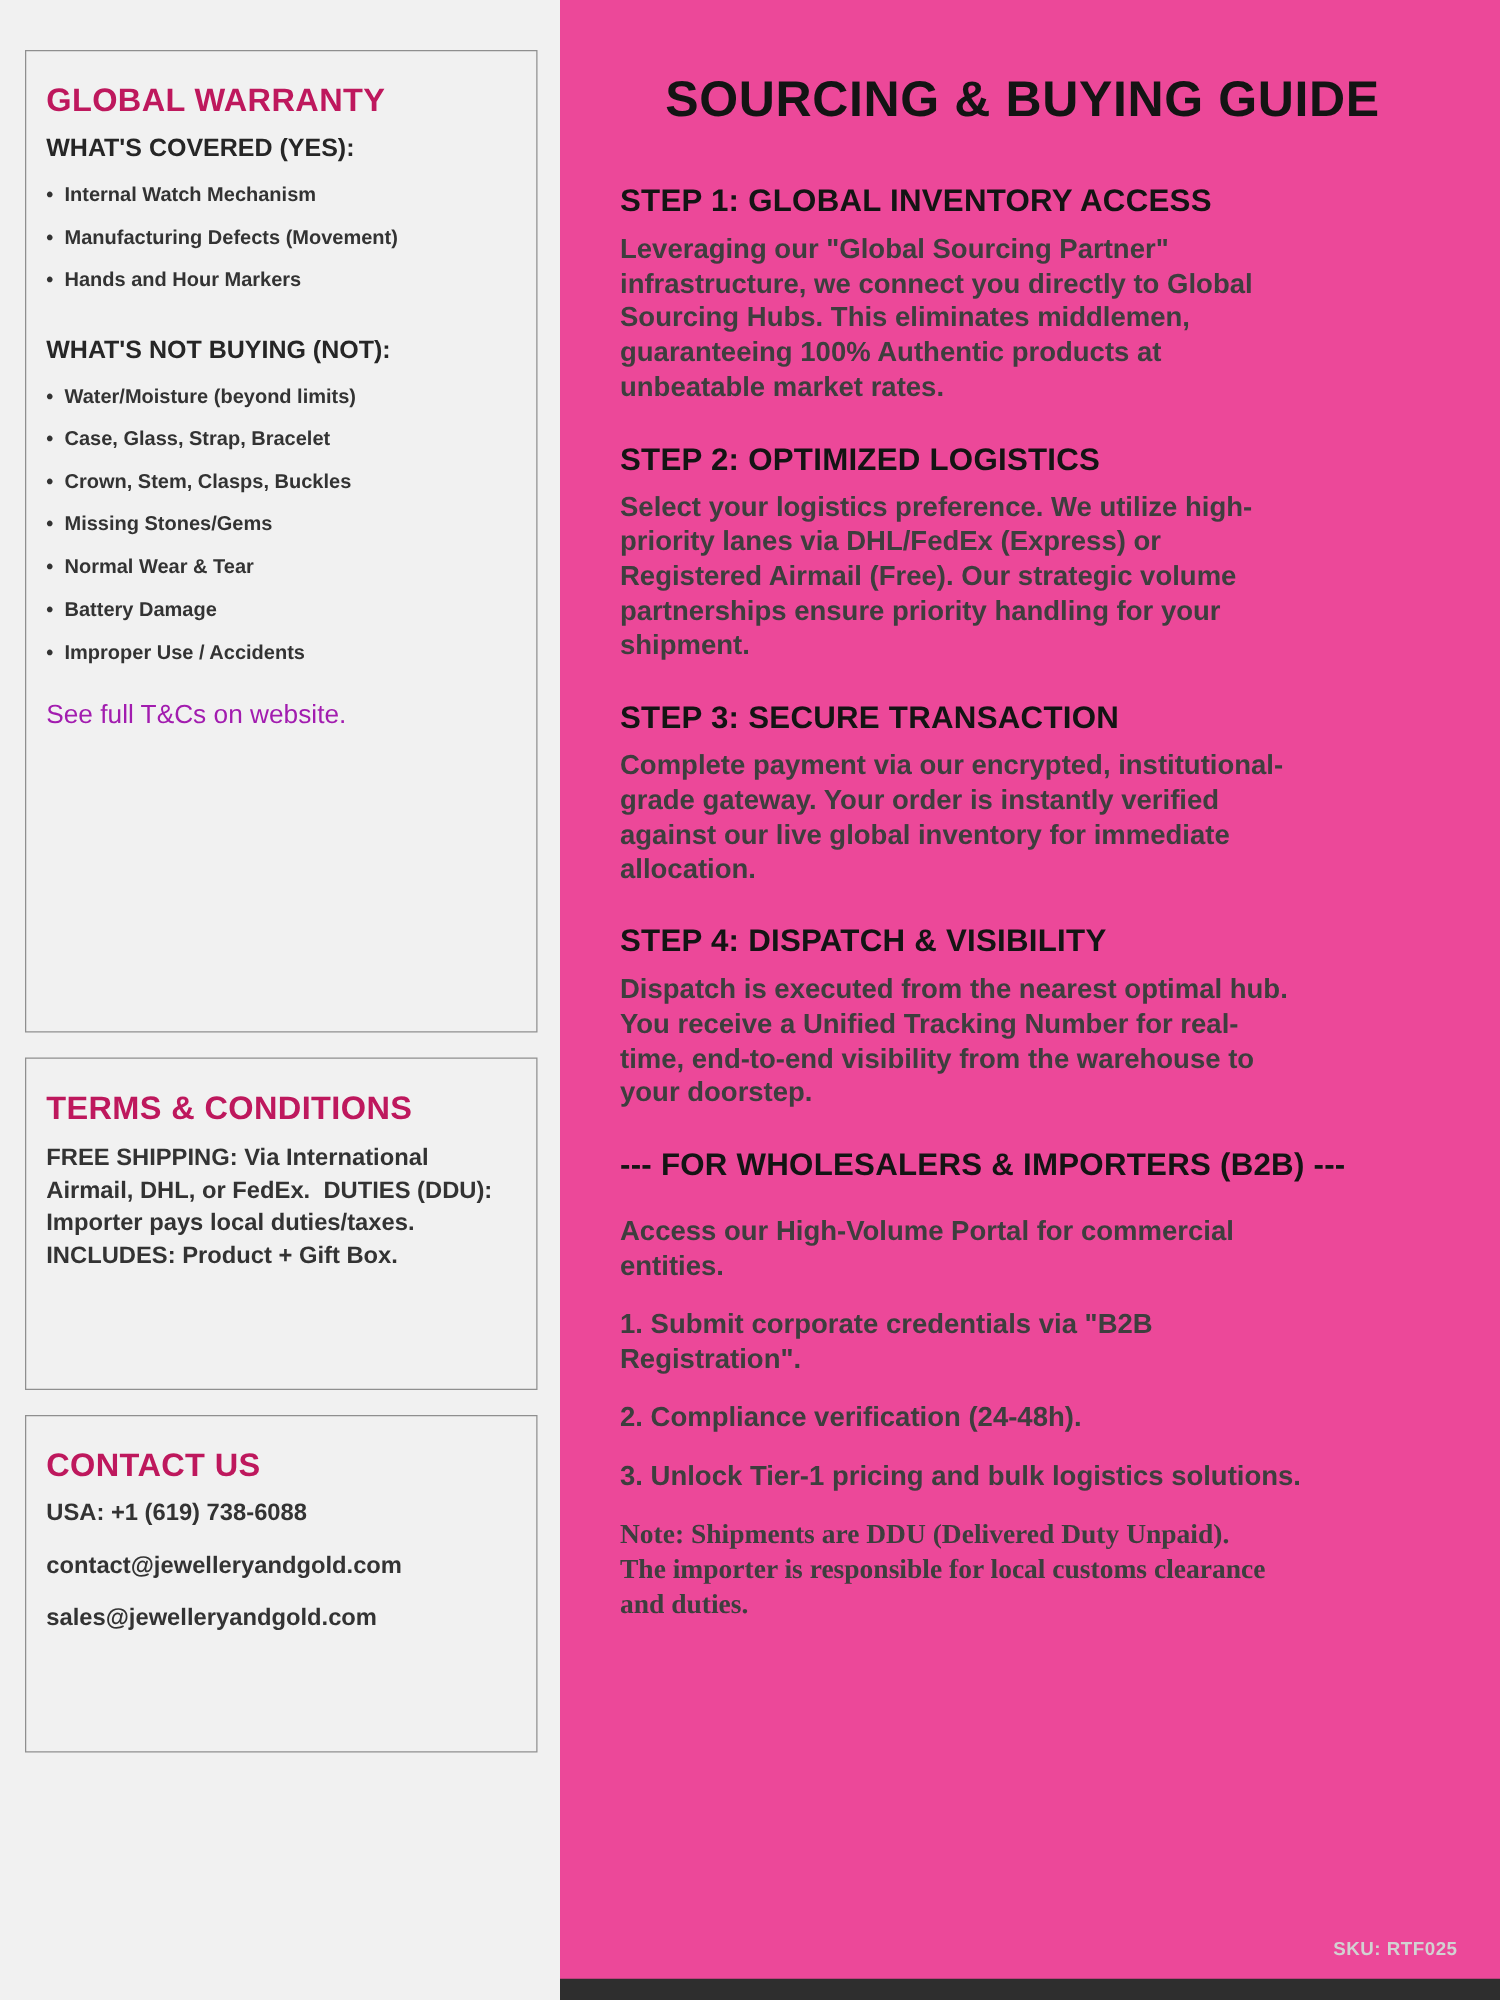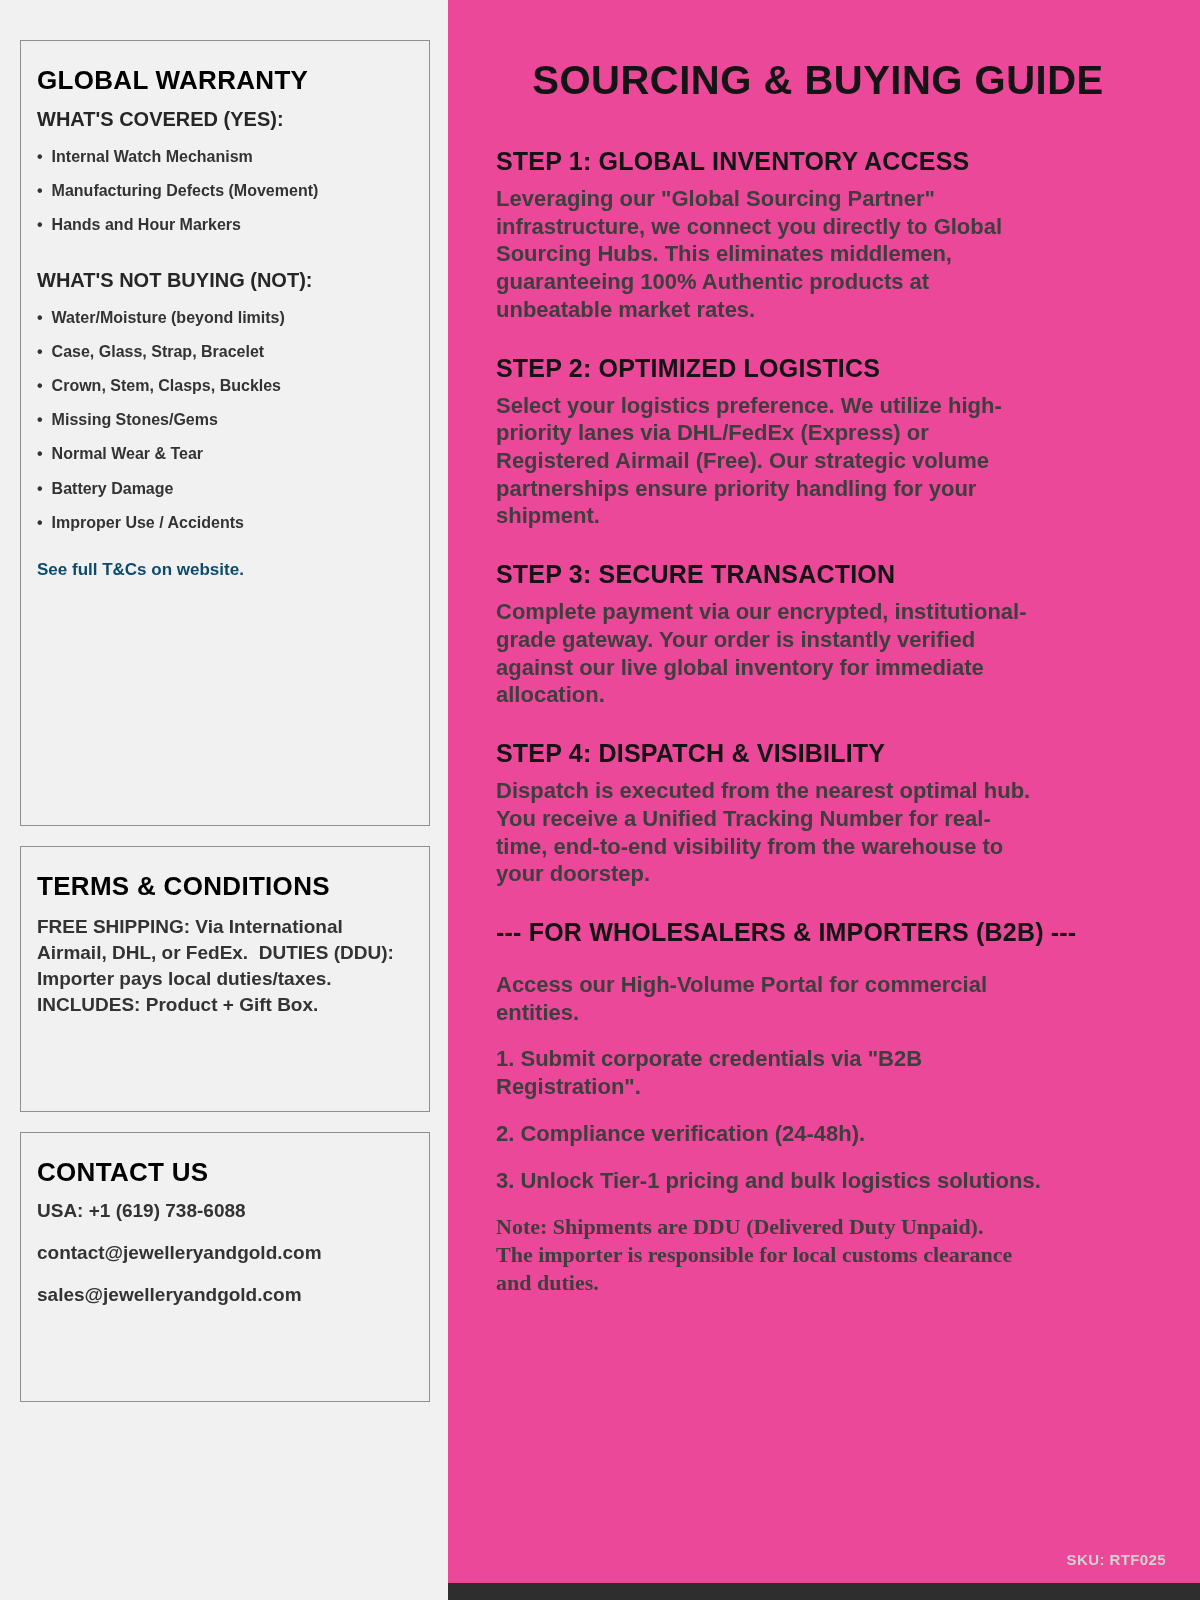--- a/index.html
+++ b/index.html
@@ -31,21 +31,21 @@
     padding:24px 16px 24px 16px;
     margin-bottom:20px;
   }
   .box-warranty { height:786px; }
   .box-terms    { height:266px; }
   .box-contact  { height:270px; }
 
   .box h2 {
     font-size:26px;
     font-weight:800;
-    color:#000000;
+    color:#be185d;
     letter-spacing:0.3px;
     margin-bottom:12px;
   }
   .sub-heading {
     font-size:20px;
     font-weight:800;
     color:#262626;
     margin-bottom:16px;
   }
   .blist { list-style:none; }
@@ -53,23 +53,23 @@
     font-size:16px;
     font-weight:700;
     color:#333333;
     line-height:1.2;
     margin-bottom:15px;
   }
   .blist li::before { content:"•"; margin-right:9px; }
   .gap-top { margin-top:34px; }
   .footnote {
     margin-top:28px;
-    font-size:17px;
-    font-weight:700;
-    color:#0c4a6e;
+    font-size:21px;
+    font-weight:400;
+    color:#a21caf;
   }
   .box-body {
     font-size:19px;
     font-weight:700;
     color:#333333;
     line-height:1.37;
     white-space:pre-wrap;
   }
   .contact-line {
     font-size:19px;

